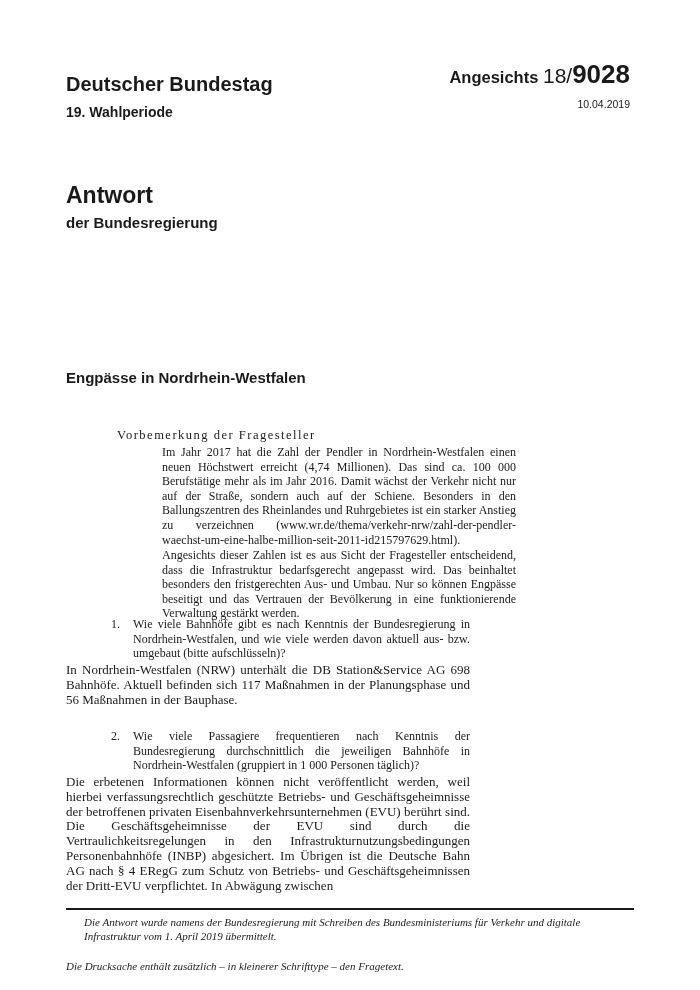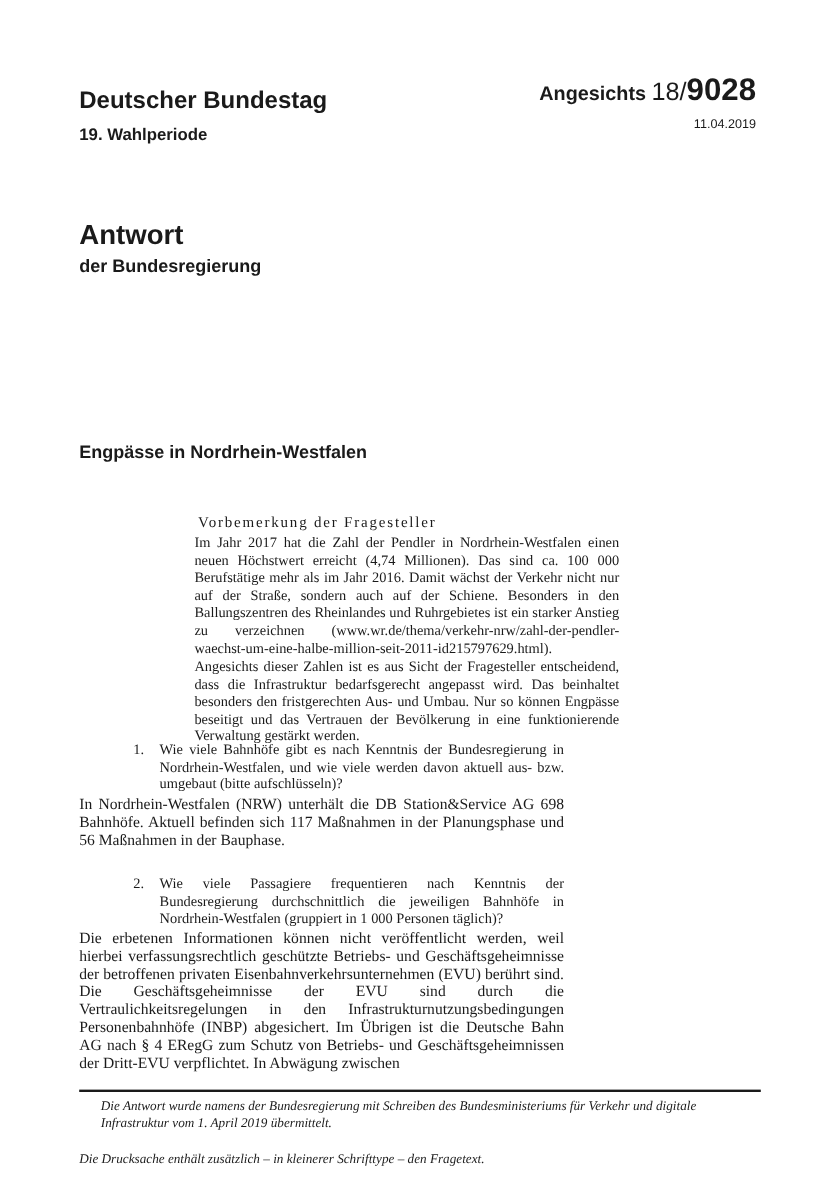--- a/index.html
+++ b/index.html
@@ -96,21 +96,20 @@
     font-size: 15px;
   }
 
   
   .preface-heading {
     position: absolute;
     top: 428px;
     left: 117px;
     font-size: 12.5px;
     letter-spacing: 1.5px;
-    margin-left: 48px;
   }
   .small-par {
     position: absolute;
     left: 117px;
     width: 354px;
     font-size: 12px;
     line-height: 14.6px;
     text-align: justify;
     margin-left: 45px;
   }
@@ -172,21 +171,21 @@
 
 <div class="page">
 
   <div class="header-left">
     <div class="publisher">Deutscher Bundestag</div>
     <div class="period">19. Wahlperiode</div>
   </div>
 
   <div class="header-right">
     <div class="doc-line"><span>Angesichts</span>&nbsp;<span class="num-prefix">18/</span><span class="num">9028</span></div>
-    <div class="doc-date">11.04.2019</div>
+    <div class="doc-date">10.04.2019</div>
   </div>
 
   <div class="doc-title">Antwort</div>
   <div class="doc-subtitle">der Bundesregierung</div>
 
 
   <div class="subject">Engpässe in Nordrhein-Westfalen</div>
 
   <div class="preface-heading">Vorbemerkung der Fragesteller</div>
   <div class="small-par par-1">Im Jahr 2017 hat die Zahl der Pendler in Nordrhein-Westfalen einen neuen Höchstwert erreicht (4,74 Millionen). Das sind ca. 100 000 Berufstätige mehr als im Jahr 2016. Damit wächst der Verkehr nicht nur auf der Straße, sondern auch auf der Schiene. Besonders in den Ballungszentren des Rheinlandes und Ruhrgebietes ist ein starker Anstieg zu verzeichnen (www.wr.de/thema/verkehr-nrw/zahl-der-pendler-waechst-um-eine-halbe-million-seit-2011-id215797629.html).</div>

